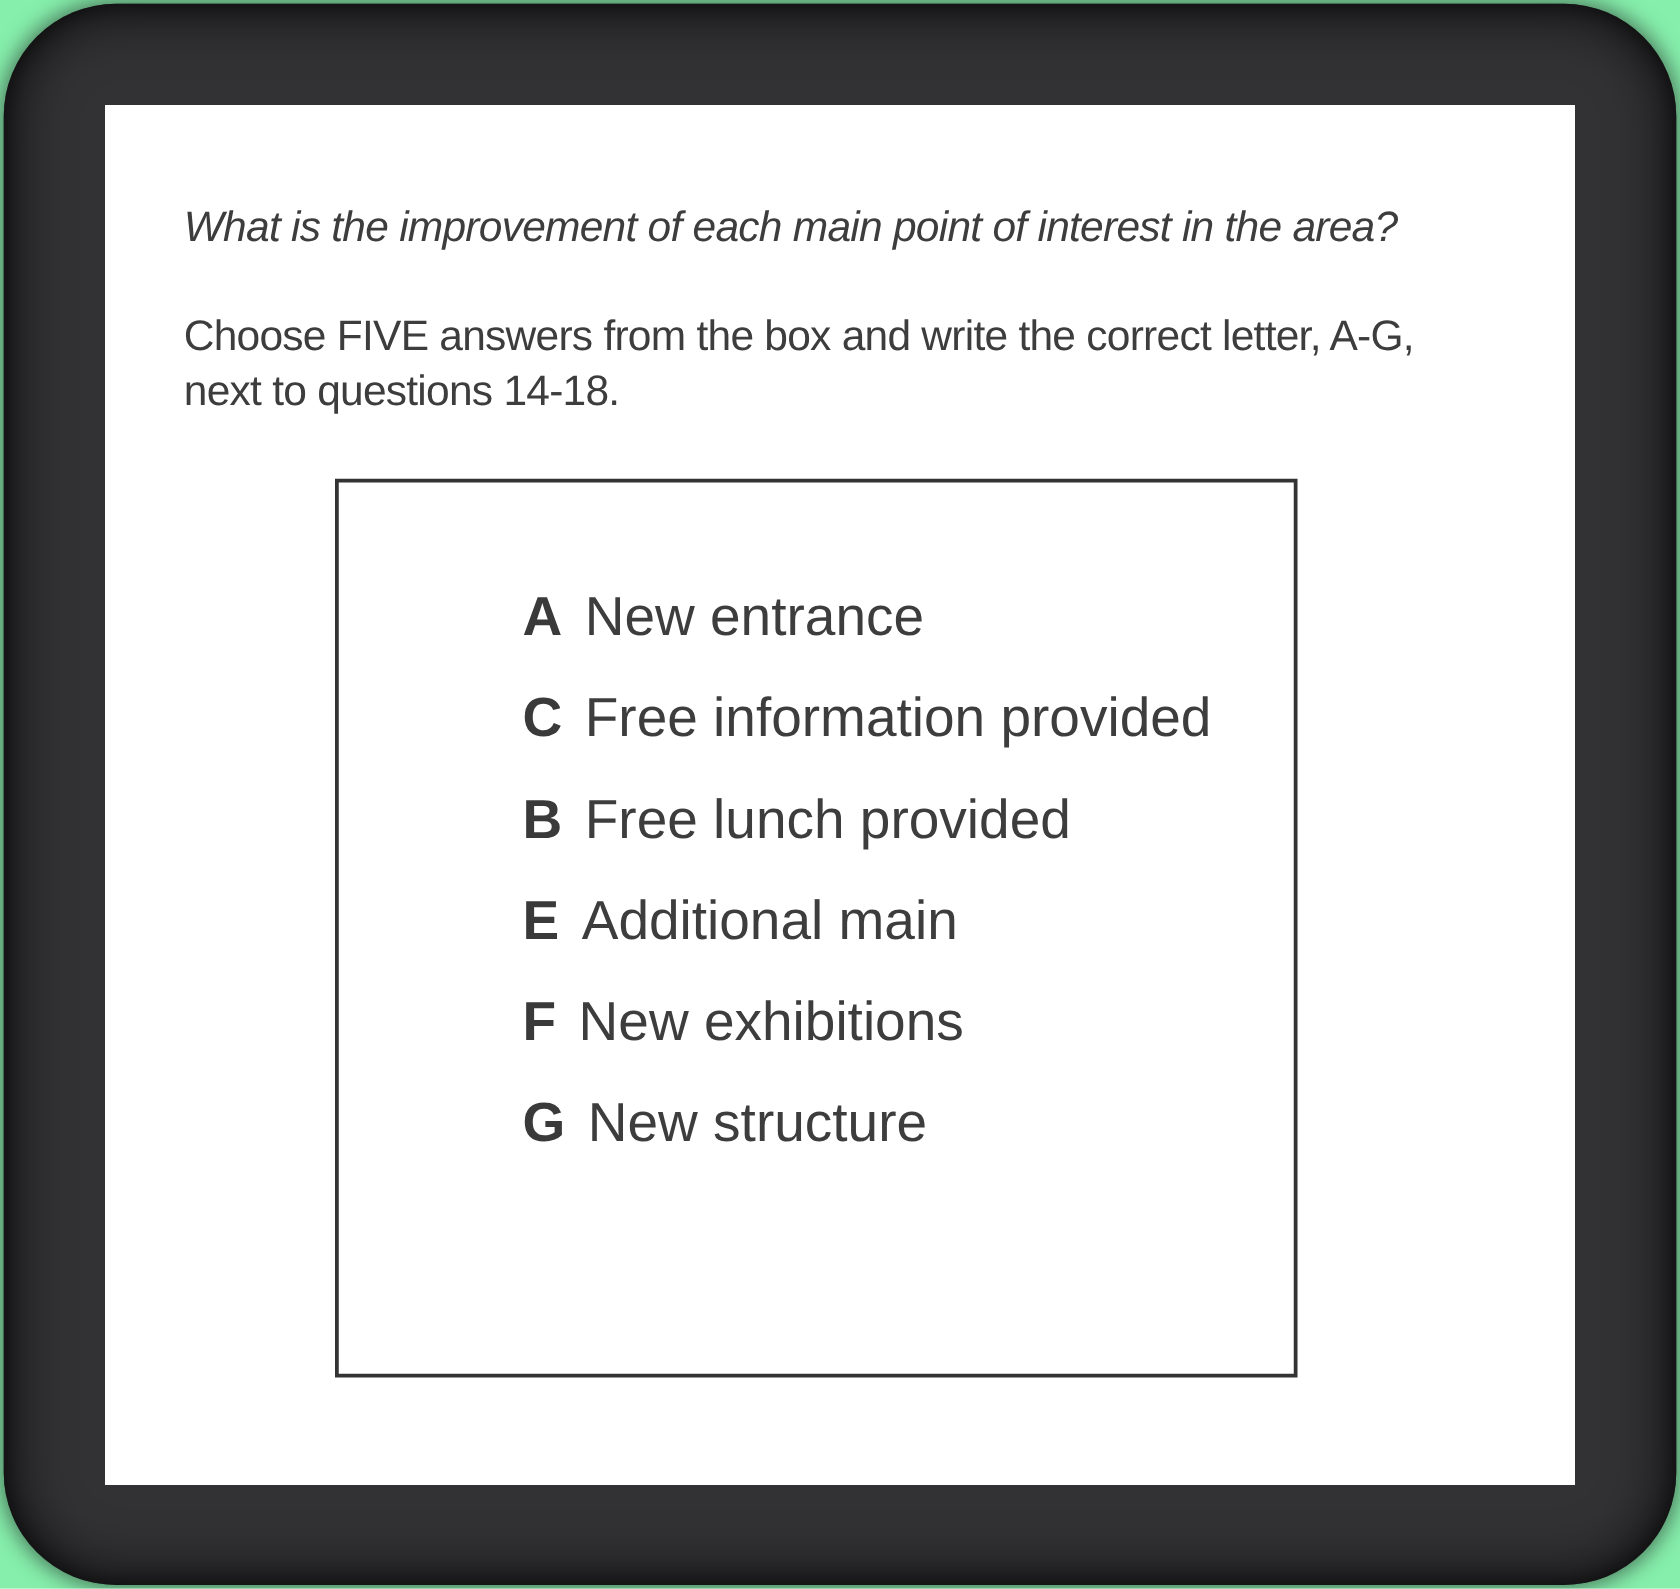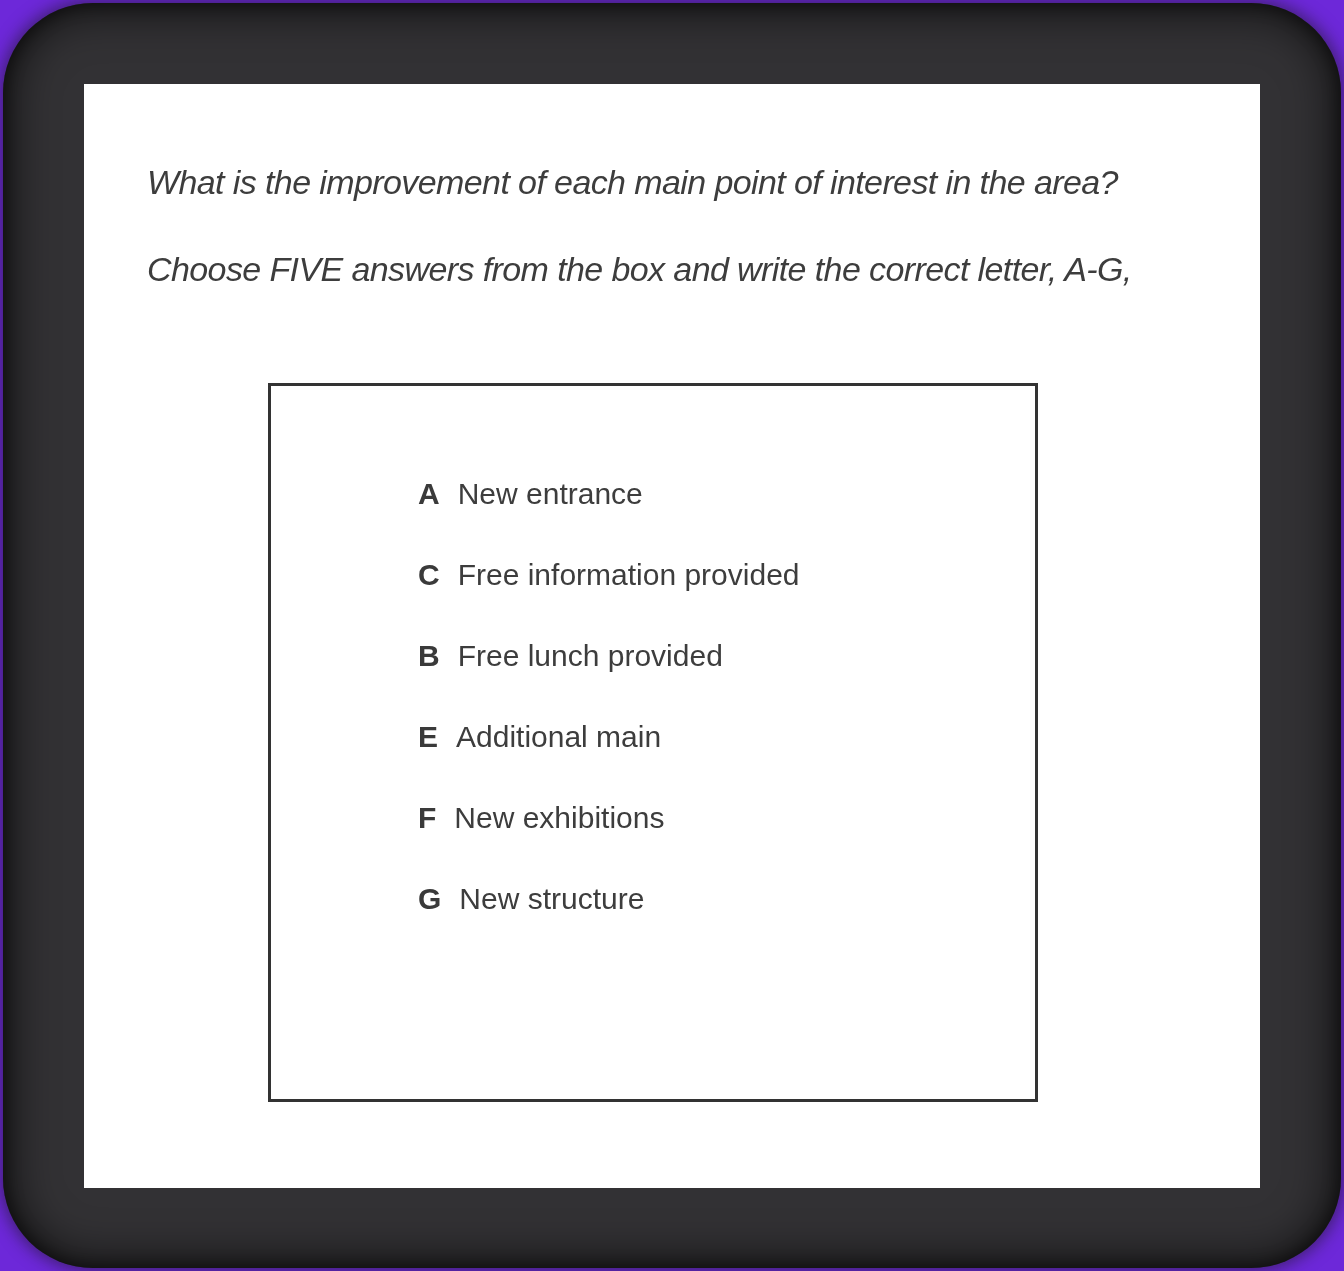--- a/index.html
+++ b/index.html
@@ -7,21 +7,21 @@
     width: 1344px;
     height: 1271px;
     background: #ffffff;
     font-family: "Liberation Sans", sans-serif;
     overflow: hidden;
   }
   .canvas {
     position: relative;
     width: 1344px;
     height: 1271px;
-    background: #6d28d9;
+    background: #86efac;
     overflow: hidden;
   }
   
   .frame {
     position: absolute;
     inset: 3px;
     border-radius: 90px;
     background: #323134;
     box-shadow:
       0 0 16px 3px rgba(25, 24, 26, 0.55),
@@ -48,41 +48,40 @@
     color: #3d3d3d;
     letter-spacing: -0.6px;
   }
   .instructions {
     position: absolute;
     left: 63px;
     top: 163px;
     width: 1085px;
     font-size: 34px;
     line-height: 44px;
-    font-style: italic;
     color: #3d3d3d;
     letter-spacing: -0.6px;
   }
   .options-box {
     position: absolute;
     left: 184px;
     top: 299px;
     width: 770px;
     height: 719px;
     border: 3px solid #333333;
     background: #ffffff;
   }
   .options-list {
     display: flex;
     flex-direction: column;
     gap: 37px;
     padding: 86px 20px 0 147px;
   }
   .option-row {
-    font-size: 30px;
+    font-size: 44px;
     line-height: 44px;
     color: #3d3d3d;
     white-space: nowrap;
   }
   .option-letter {
     font-weight: bold;
     color: #3a3a3a;
     display: inline-block;
     margin-right: 18px;
   }
@@ -93,20 +92,21 @@
 <div class="canvas">
 
   <div class="frame"></div>
 
   <div class="card">
 
     <div class="prompt">What is the improvement of each main point of interest in the area?</div>
 
     <div class="instructions">
       <div>Choose FIVE answers from the box and write the correct letter, A-G,</div>
+      <div>next to questions 14-18.</div>
     </div>
 
     <div class="options-box">
       <div class="options-list">
 
         <div class="option-row">
           <span class="option-letter">A</span><span>New entrance</span>
         </div>
 
         <div class="option-row">

